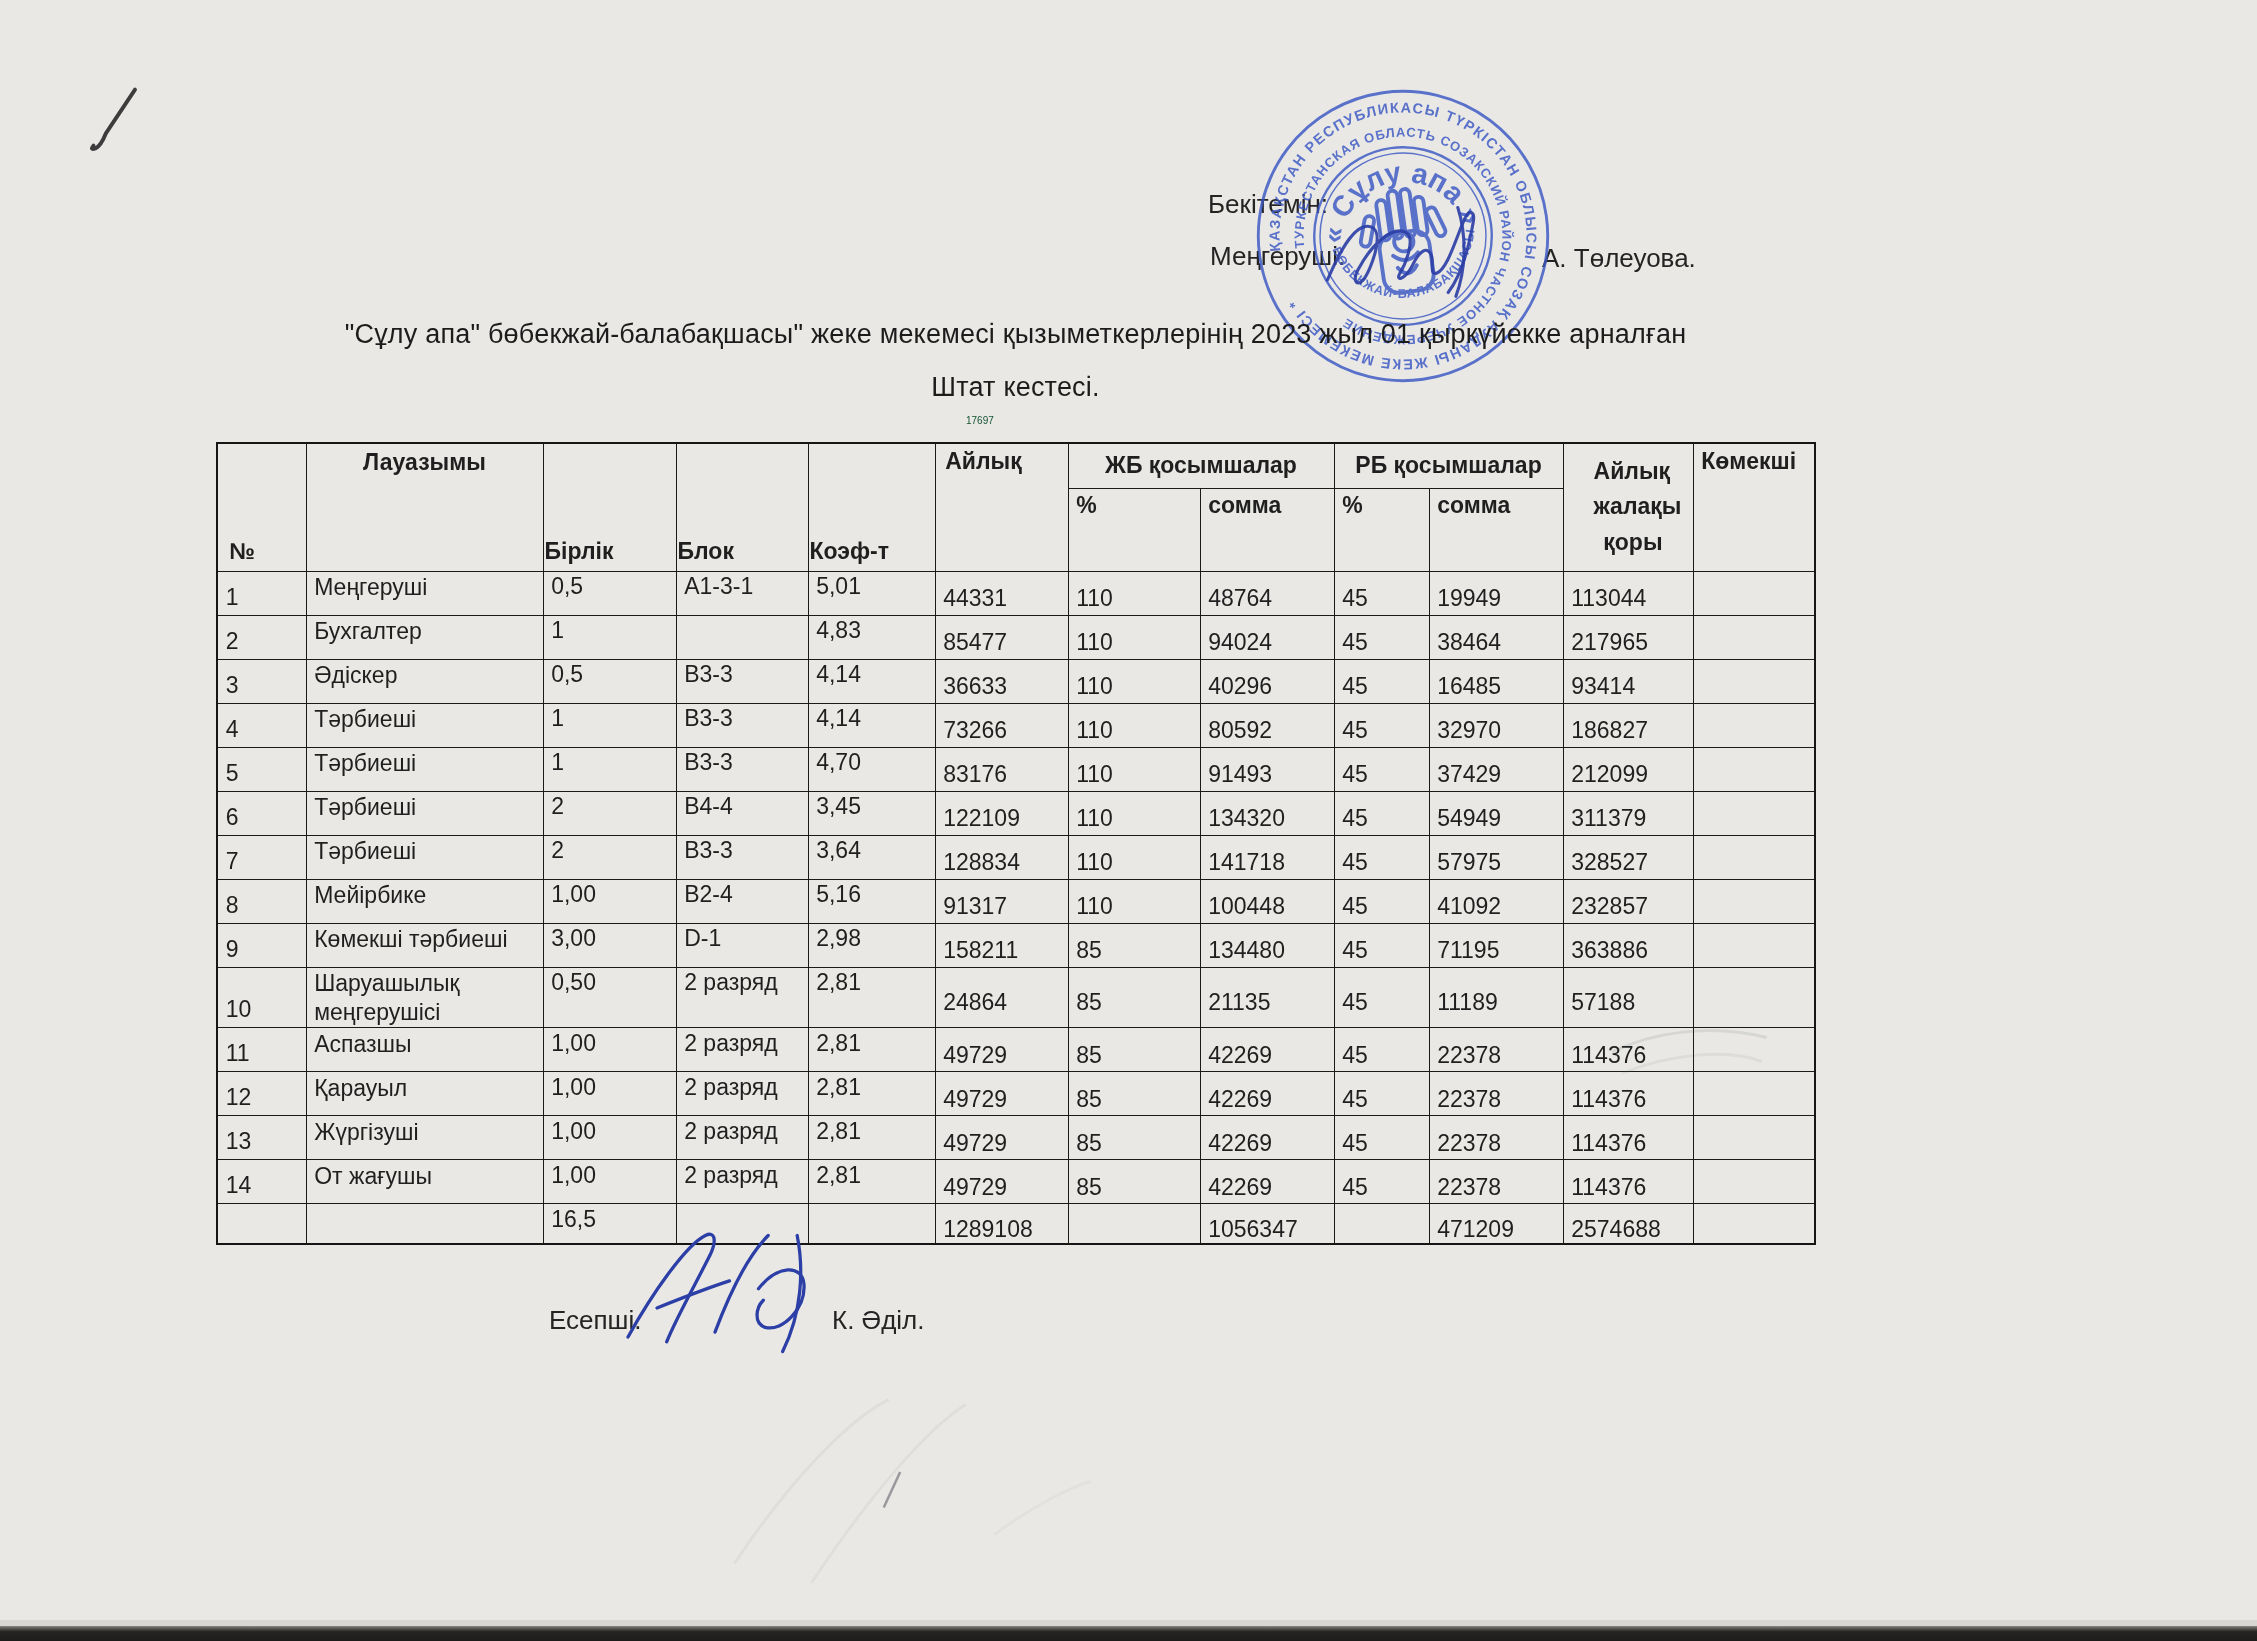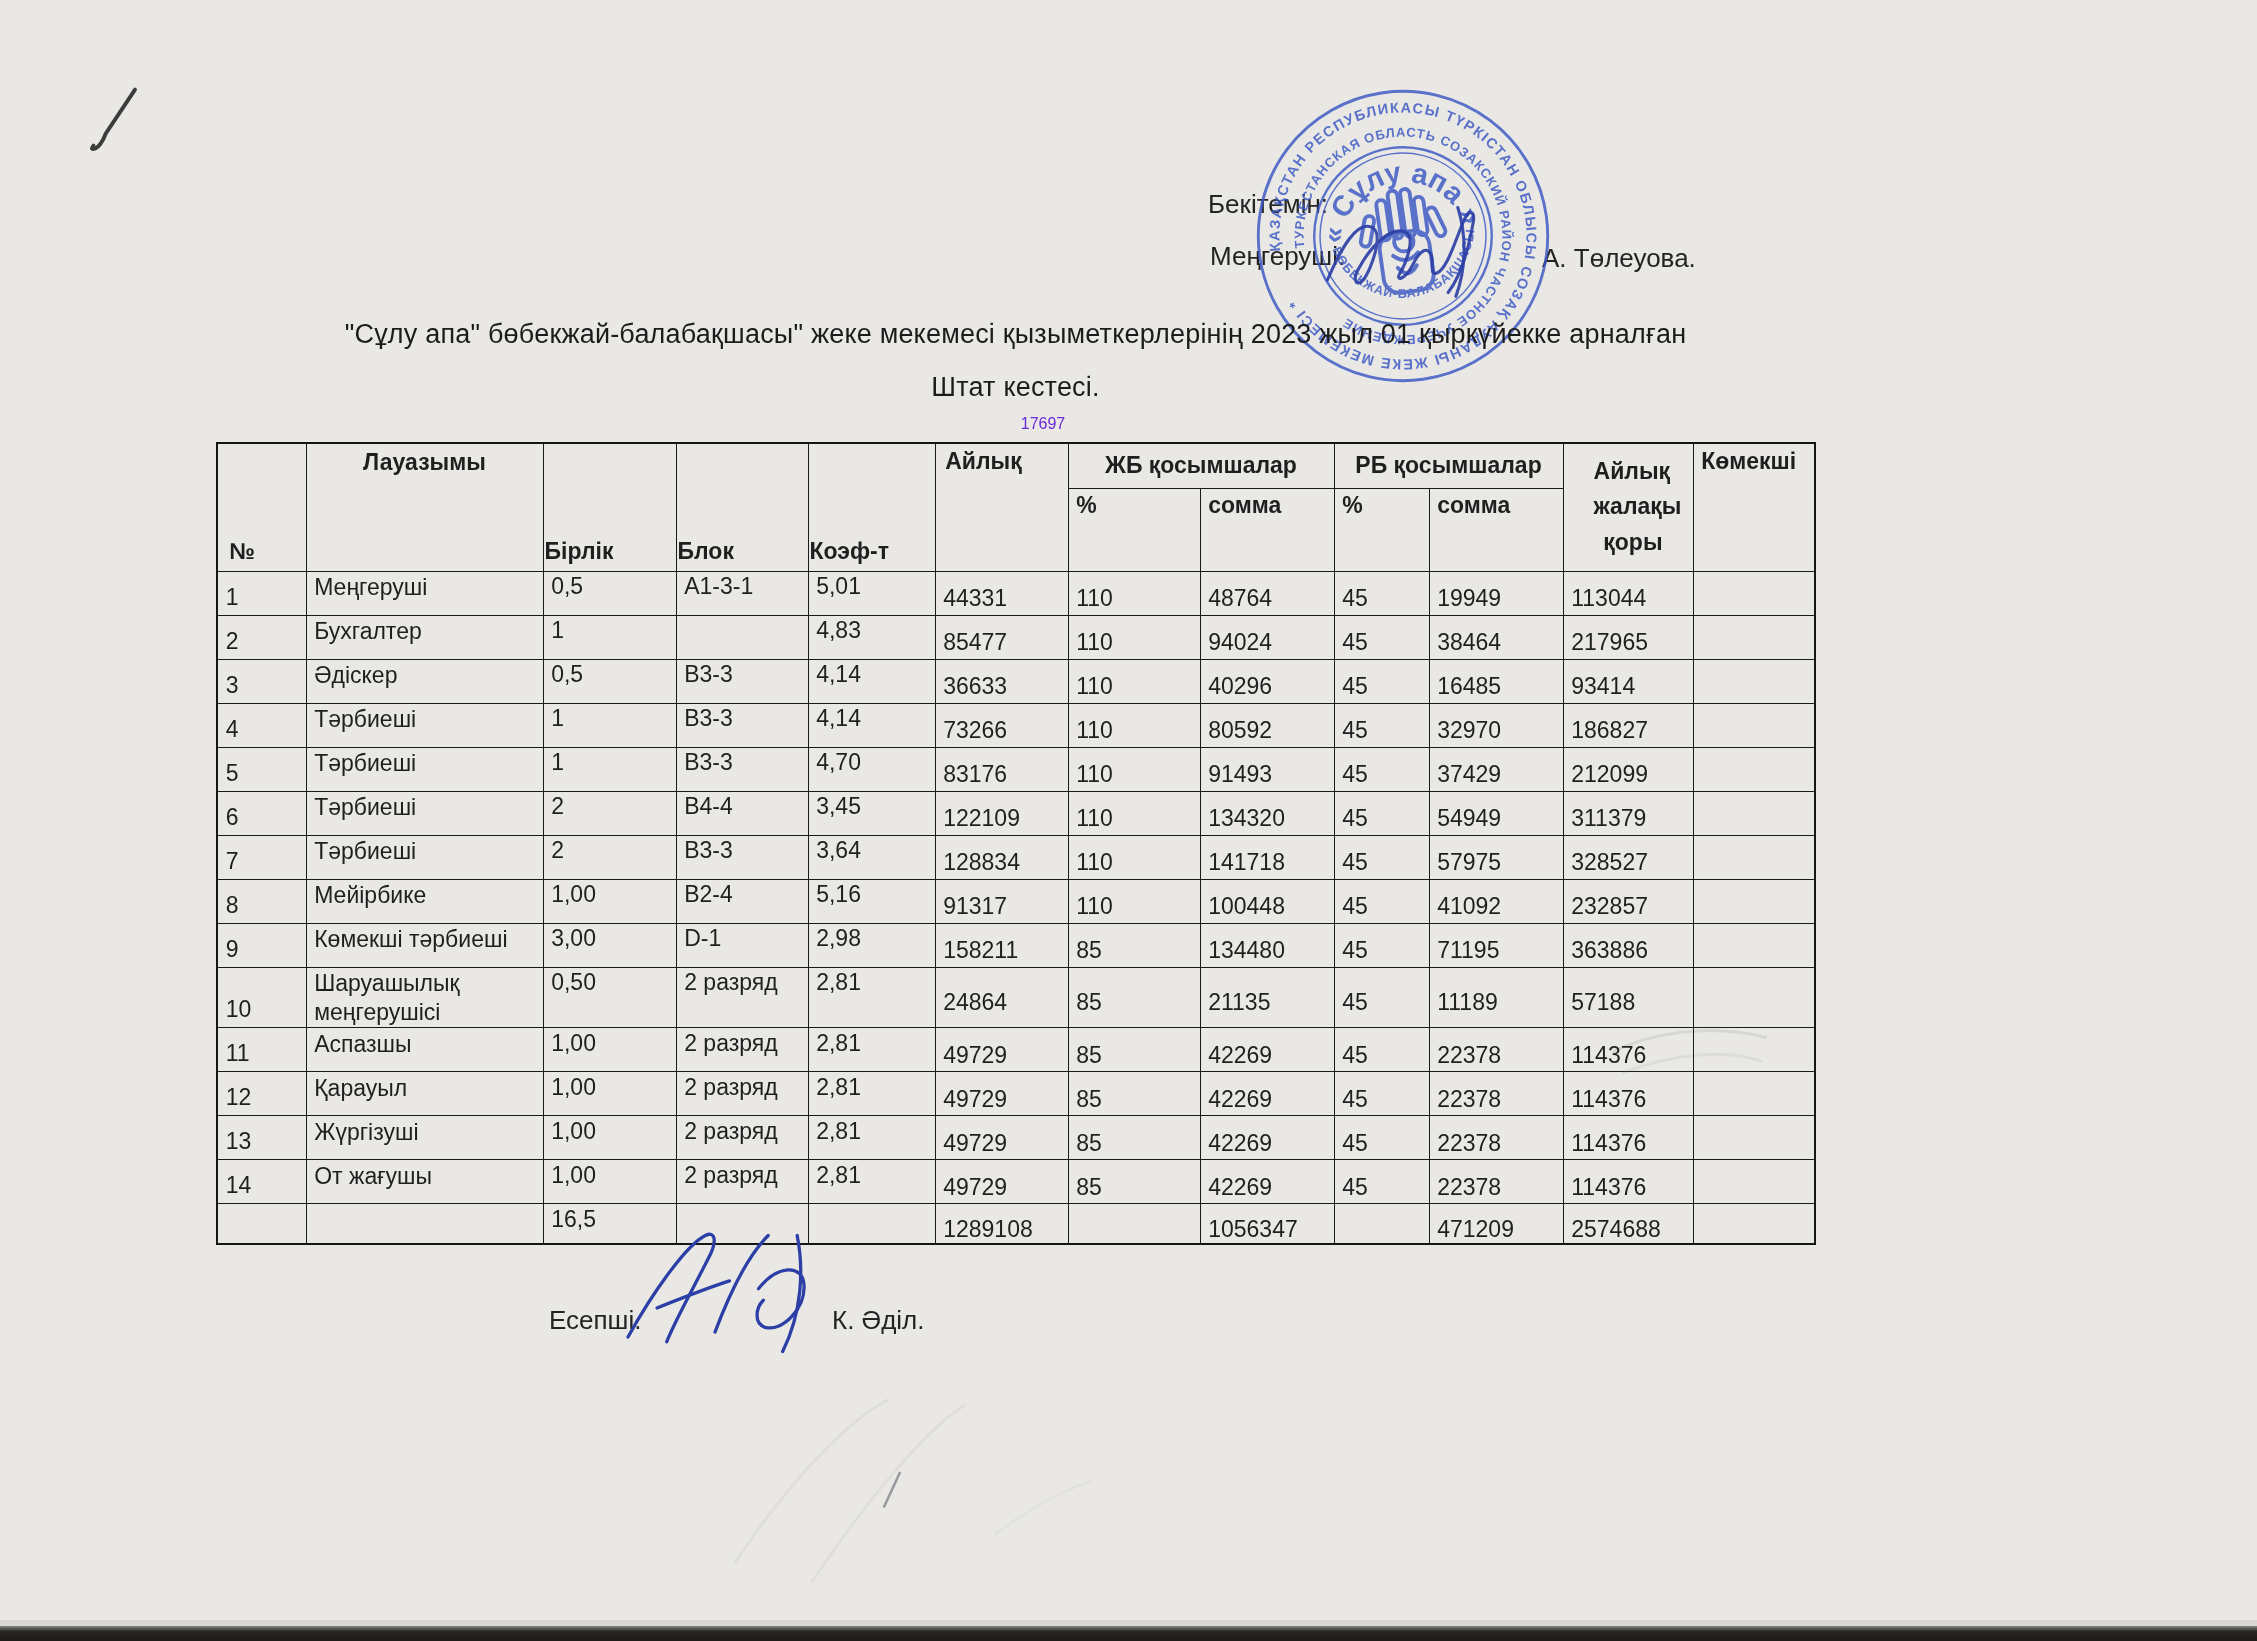--- a/index.html
+++ b/index.html
@@ -5,21 +5,21 @@
   html,body{margin:0;padding:0;background:#e9e8e5;}
   .page{
     position:relative;width:2257px;height:1641px;overflow:hidden;
     background:radial-gradient(ellipse at 50% 40%, #edecე9 0%, #e9e8e5 55%, #e4e3e0 100%);
     background-color:#e9e8e5;
     font-family:"Liberation Sans","DejaVu Sans",sans-serif;color:#1f1f1f;
   }
   .abs{position:absolute;}
   .approval-line{font-size:26px;color:#242424;}
   .title{left:216px;width:1599px;text-align:center;font-size:27px;color:#1c1c1c;letter-spacing:0.2px;}
-  .docnum{left:966px;top:415px;width:154px;text-align:center;font-size:16px;color:#6d28d9;}
+  .docnum{left:966px;top:415px;width:154px;text-align:left;font-size:10px;color:#14532d;}
 
   table.staff{
     position:absolute;left:216px;top:442px;width:1599px;
     border-collapse:collapse;table-layout:fixed;
     border:2.9px solid #161616;
   }
   table.staff th,table.staff td{
     border:1.9px solid #1a1a1a;box-sizing:border-box;
     font-size:23px;overflow:hidden;
   }

